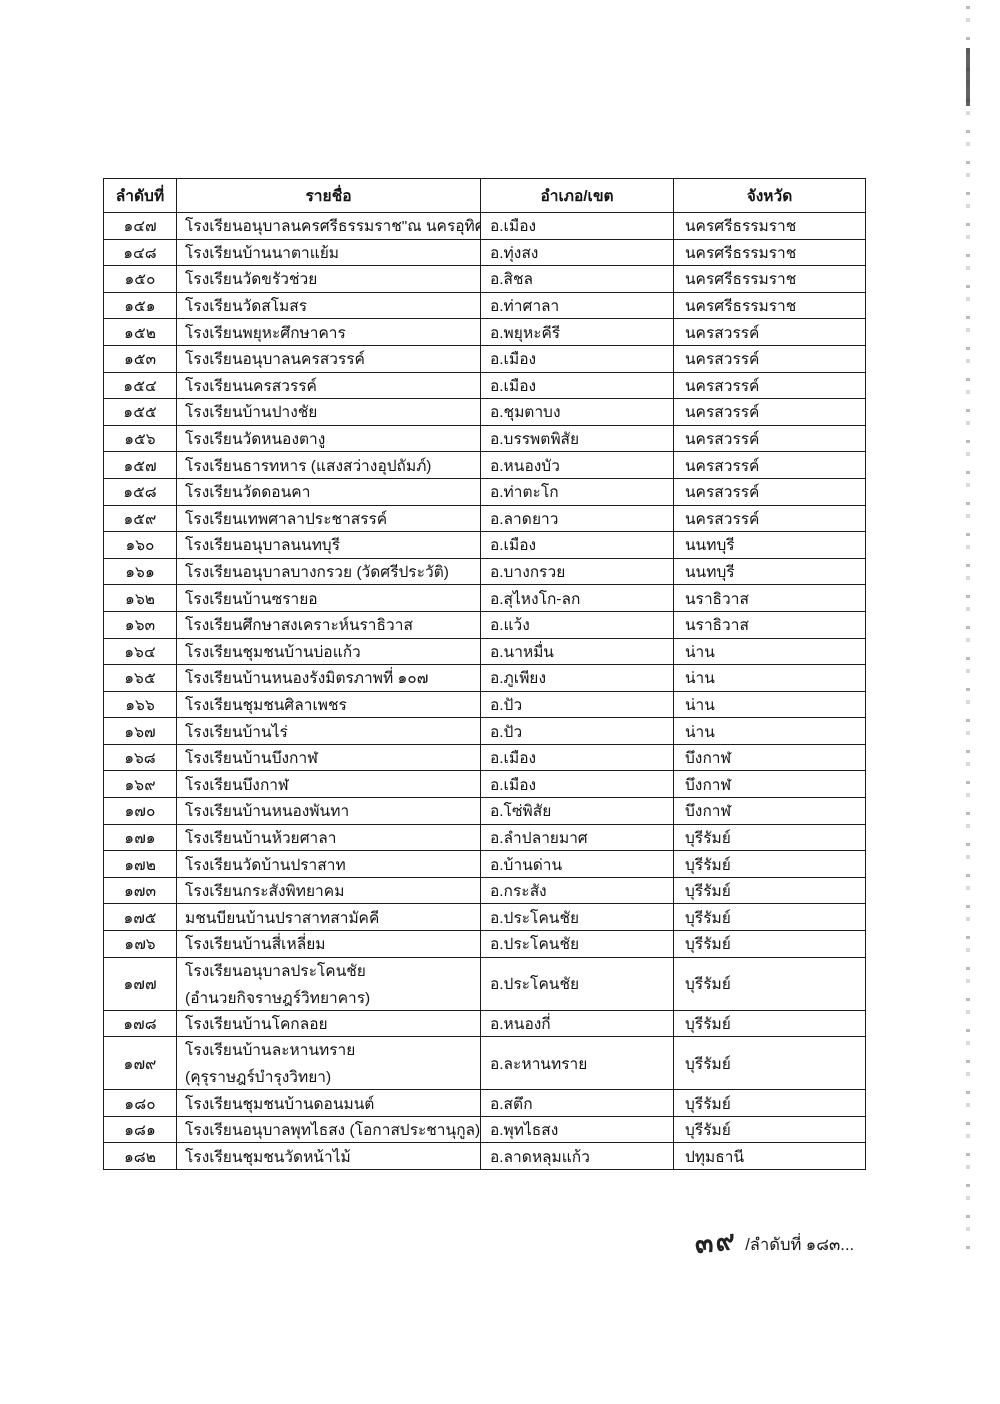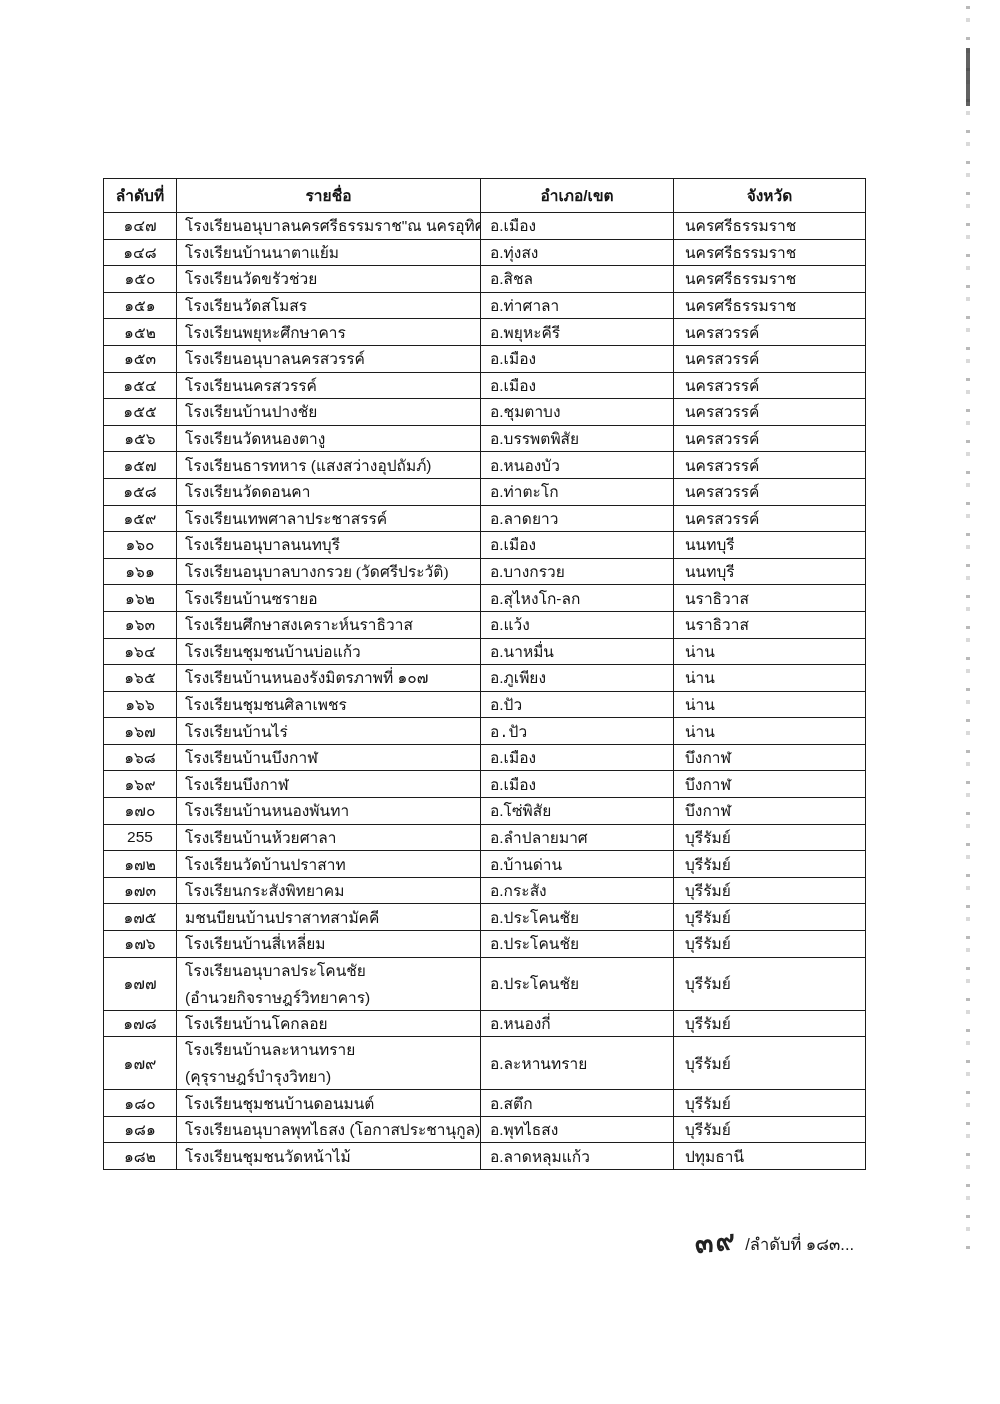--- a/index.html
+++ b/index.html
@@ -216,21 +216,21 @@
           <td class="cell-province">นครสวรรค์</td>
         </tr>
         <tr style="height: 26.6px;">
           <td class="cell-no">๑๖๐</td>
           <td class="cell-name">
             <div>โรงเรียนอนุบาลนนทบุรี</div>
           </td>
           <td class="cell-district">อ.เมือง</td>
           <td class="cell-province">นนทบุรี</td>
         </tr>
-        <tr style="height: 26.6px; font-family: Liberation Serif, serif;">
+        <tr style="height: 26.6px;">
           <td class="cell-no">๑๖๑</td>
           <td class="cell-name">
             <div>โรงเรียนอนุบาลบางกรวย (วัดศรีประวัติ)</div>
           </td>
           <td class="cell-district">อ.บางกรวย</td>
           <td class="cell-province">นนทบุรี</td>
         </tr>
         <tr style="height: 26.6px;">
           <td class="cell-no">๑๖๒</td>
           <td class="cell-name">
@@ -264,21 +264,21 @@
           <td class="cell-province">น่าน</td>
         </tr>
         <tr style="height: 26.6px;">
           <td class="cell-no">๑๖๖</td>
           <td class="cell-name">
             <div>โรงเรียนชุมชนศิลาเพชร</div>
           </td>
           <td class="cell-district">อ.ปัว</td>
           <td class="cell-province">น่าน</td>
         </tr>
-        <tr style="height: 26.6px; font-family: Liberation Mono, monospace;">
+        <tr style="height: 26.6px;">
           <td class="cell-no">๑๖๗</td>
           <td class="cell-name">
             <div>โรงเรียนบ้านไร่</div>
           </td>
           <td class="cell-district">อ.ปัว</td>
           <td class="cell-province">น่าน</td>
         </tr>
         <tr style="height: 26.6px;">
           <td class="cell-no">๑๖๘</td>
           <td class="cell-name">
@@ -297,21 +297,21 @@
         </tr>
         <tr style="height: 26.6px;">
           <td class="cell-no">๑๗๐</td>
           <td class="cell-name">
             <div>โรงเรียนบ้านหนองพันทา</div>
           </td>
           <td class="cell-district">อ.โซ่พิสัย</td>
           <td class="cell-province">บึงกาฬ</td>
         </tr>
         <tr style="height: 26.6px;">
-          <td class="cell-no">255</td>
+          <td class="cell-no">๑๗๑</td>
           <td class="cell-name">
             <div>โรงเรียนบ้านห้วยศาลา</div>
           </td>
           <td class="cell-district">อ.ลำปลายมาศ</td>
           <td class="cell-province">บุรีรัมย์</td>
         </tr>
         <tr style="height: 26.6px;">
           <td class="cell-no">๑๗๒</td>
           <td class="cell-name">
             <div>โรงเรียนวัดบ้านปราสาท</div>

